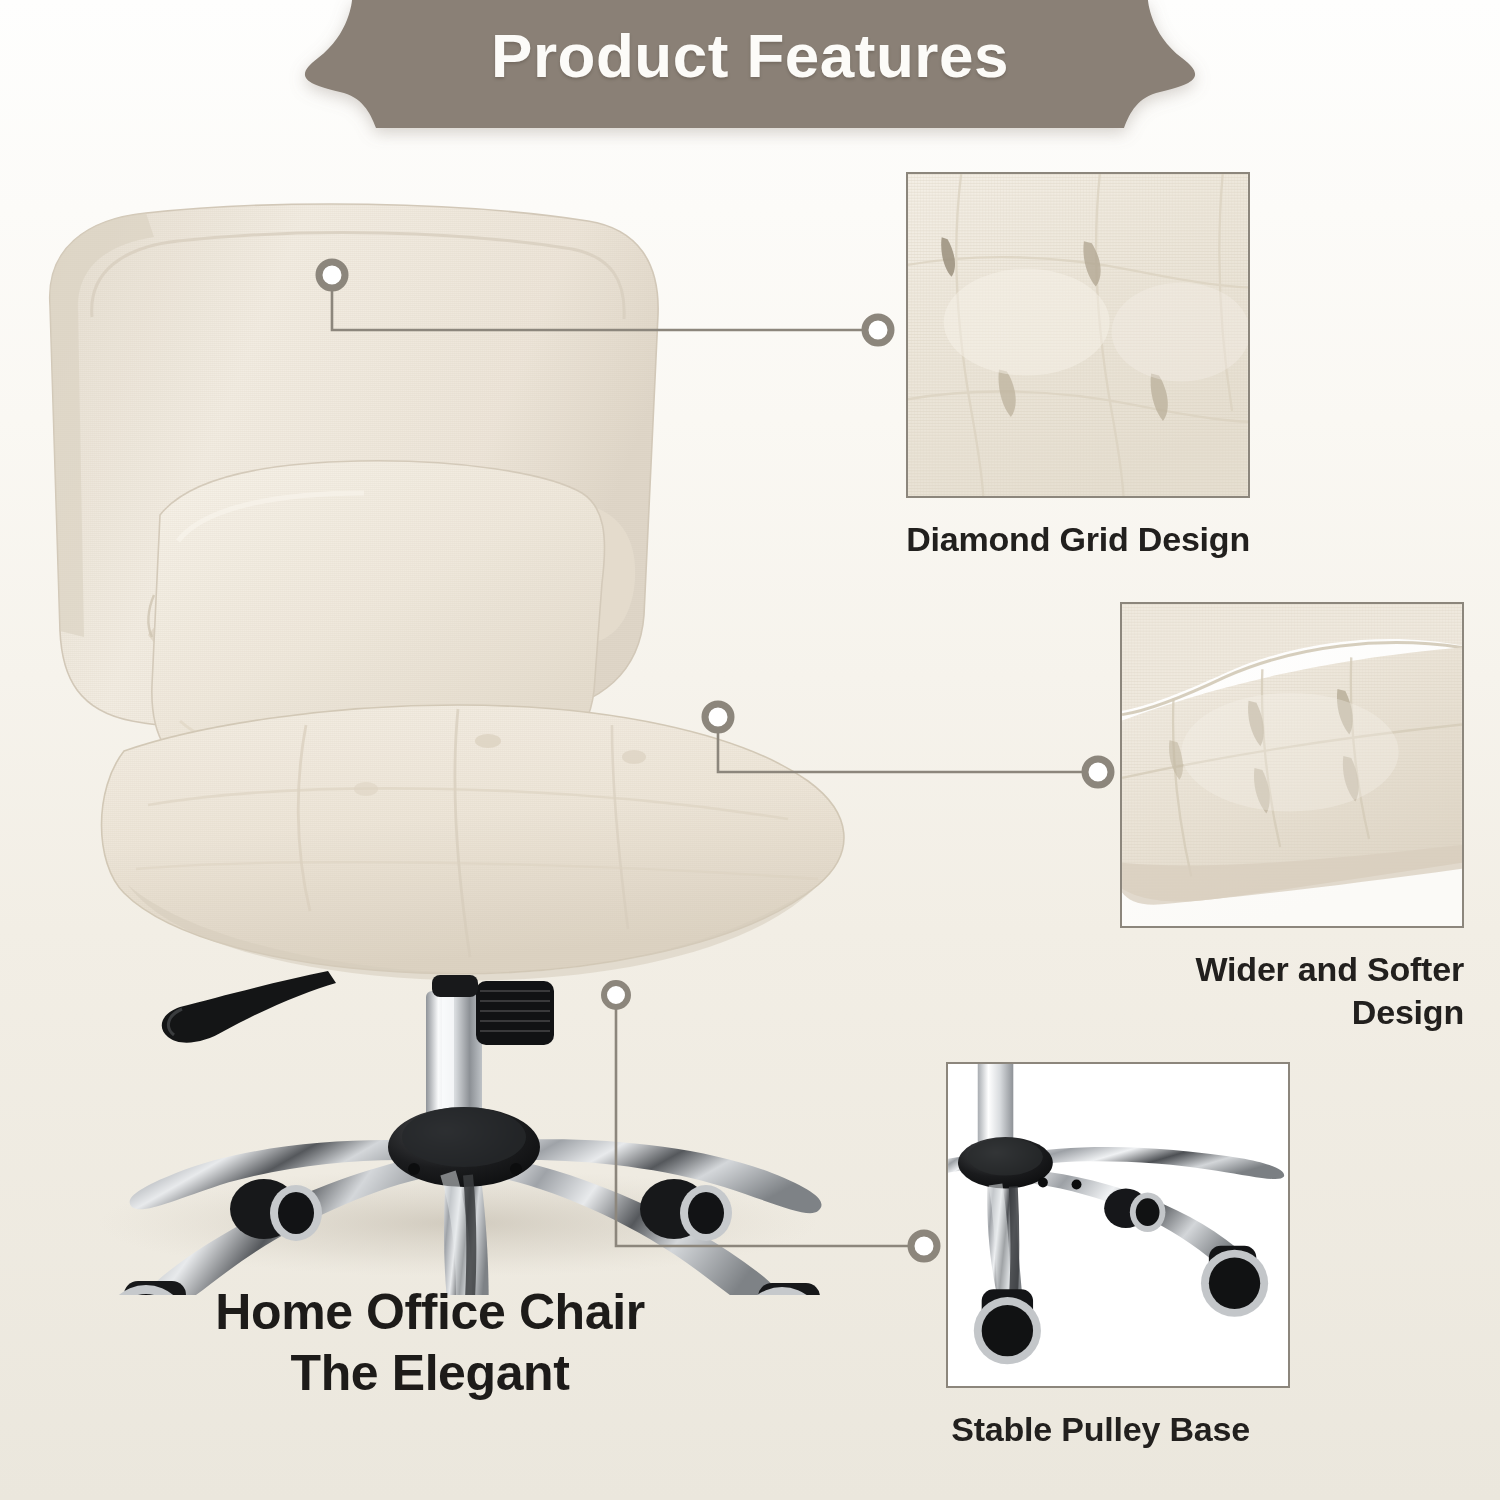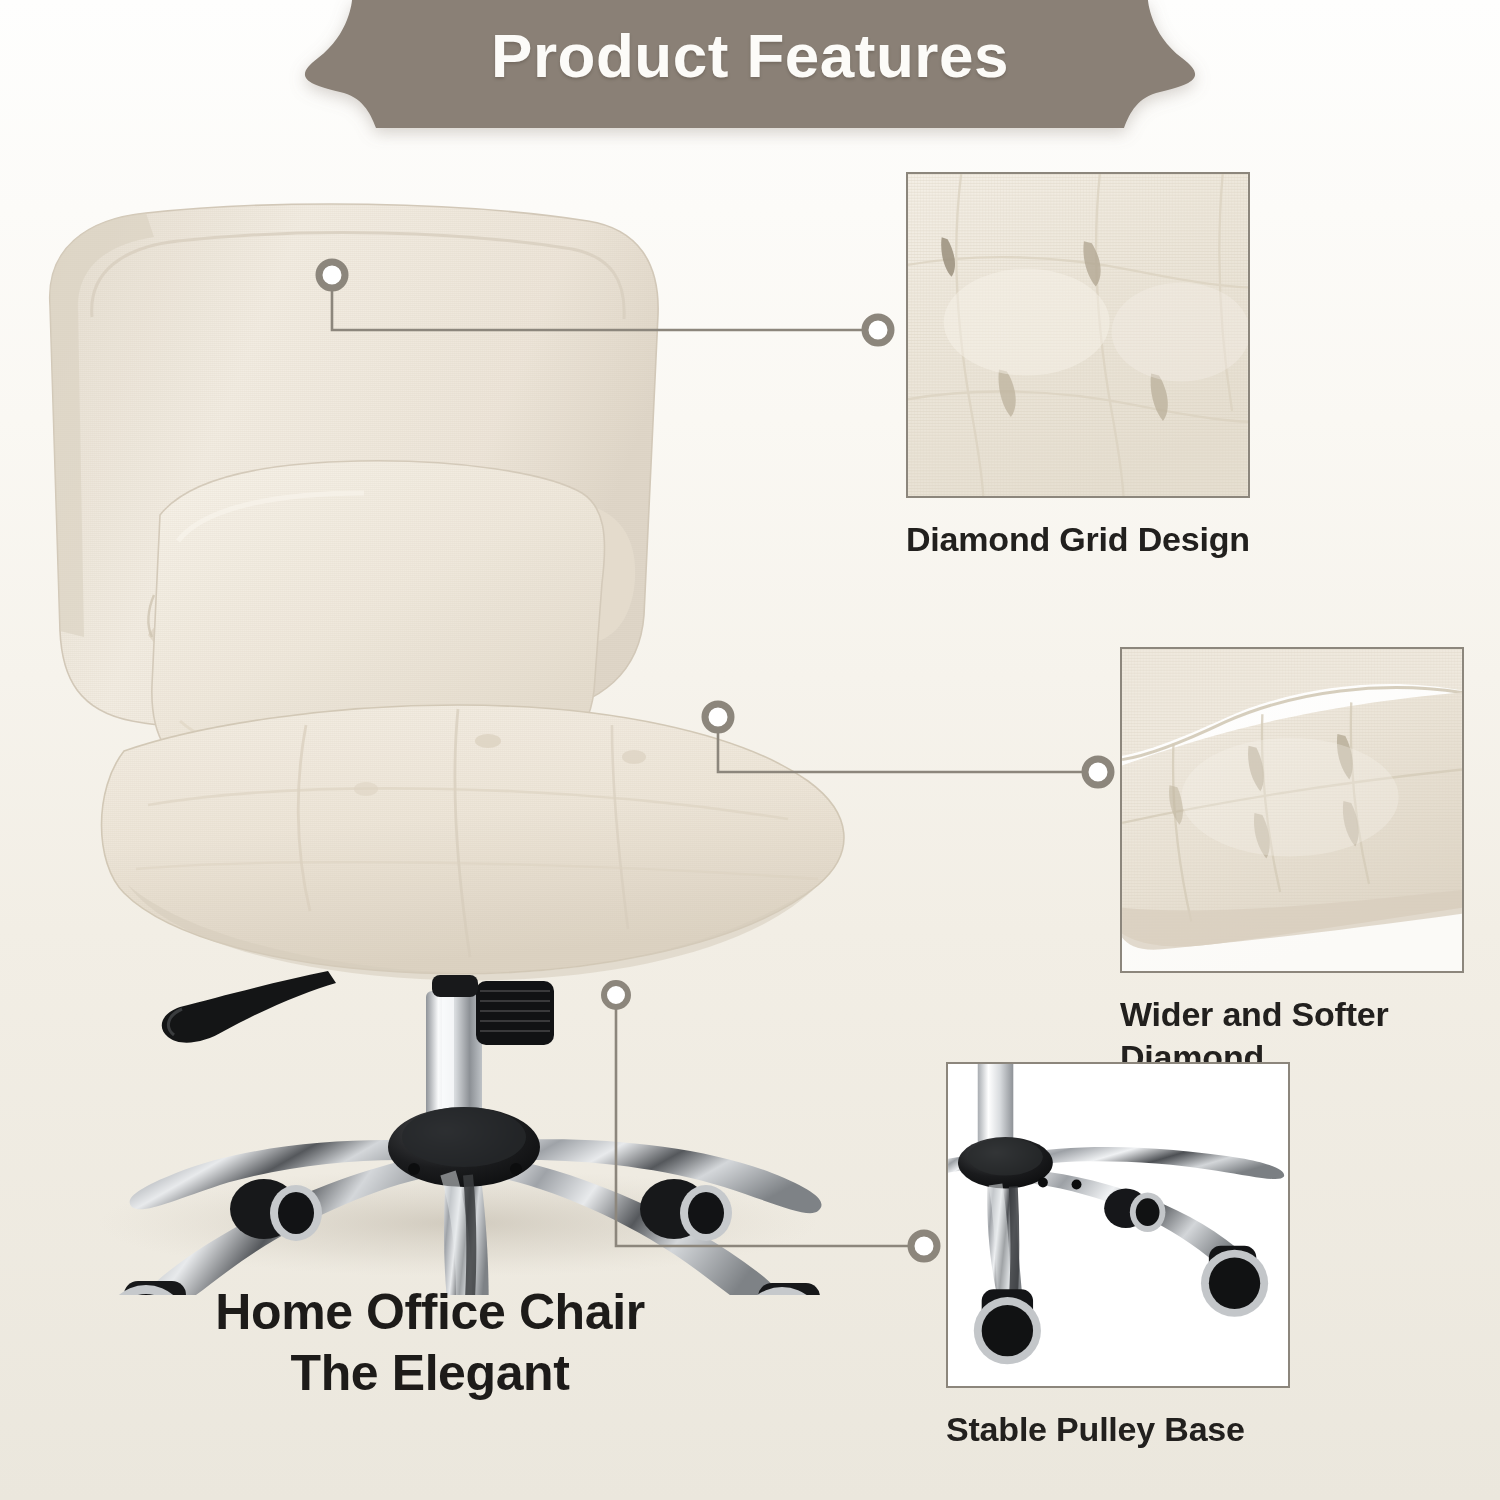--- a/index.html
+++ b/index.html
@@ -32,28 +32,28 @@
   
   .detail-card { position:absolute; }
   .detail-frame {
     border:2px solid #8C867C;
     background:#FFFFFF;
     overflow:hidden;
     position:relative;
   }
   .detail-frame svg { display:block; width:100%; height:100%; }
   .detail-caption {
-    text-align:left; font-size:34px; font-weight:bold;
+    text-align:right; font-size:34px; font-weight:bold;
     color:#22201E; line-height:1.26; margin-top:20px;
     letter-spacing:-0.2px;
   }
 
   #card-grid   { left:906px;  top:172px;  width:344px; }
   #card-grid   .detail-frame { width:344px; height:326px; }
-  #card-cushion{ left:1120px; top:602px;  width:344px;margin-top:45px; }
+  #card-cushion{ left:1120px; top:602px;  width:344px; }
   #card-cushion .detail-frame { width:344px; height:326px; }
   #card-base   { left:946px;  top:1062px; width:304px; }
   #card-base   .detail-frame { width:344px; height:326px; }
 
   
   #connectors {
     position:absolute; left:0; top:0; width:1500px; height:1500px;
     pointer-events:none; z-index:30;
   }
 
@@ -421,21 +421,21 @@
         <path d="M 56 140 C 62 154, 64 170, 58 178 C 50 168, 46 152, 48 138 Z" fill="#C2B7A2" opacity="0.6"></path>
       </g>
 
       <path d="M 0 262 C 80 270, 200 260, 344 244 L 344 268
                C 228 284, 110 298, 40 304 C 18 306, 6 300, 0 292 Z" fill="#D8CEBD" opacity="0.75"></path>
       <ellipse cx="170" cy="150" rx="110" ry="60" fill="#FAF6EE" opacity="0.3"></ellipse>
     </svg>
   </div>
   <div class="detail-caption">
     <span>Wider and Softer</span><br>
-    <span>Diamond</span>
+    <span>Design</span>
   </div>
 </div>
 
 <div class="detail-card" id="card-base">
   <div class="detail-frame">
     <svg viewBox="0 0 344 326" xmlns="http://www.w3.org/2000/svg">
       <defs>
         <linearGradient id="chr2" x1="0" y1="0" x2="1" y2="0.4">
           <stop offset="0%" stop-color="#FFFFFF"></stop>
           <stop offset="20%" stop-color="#9DA1A6"></stop>

